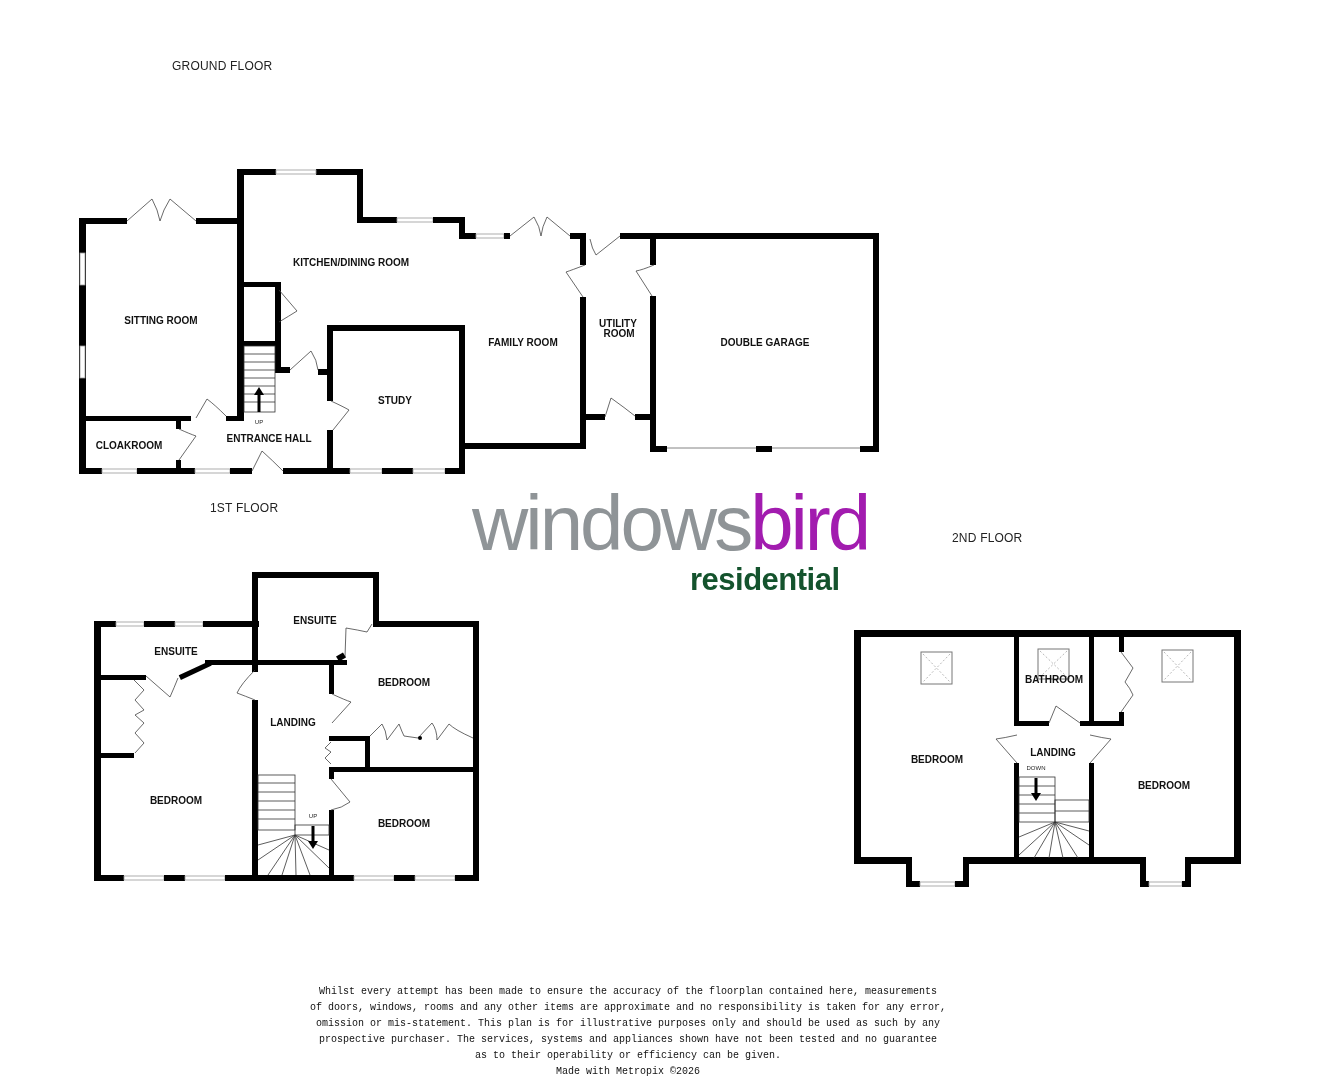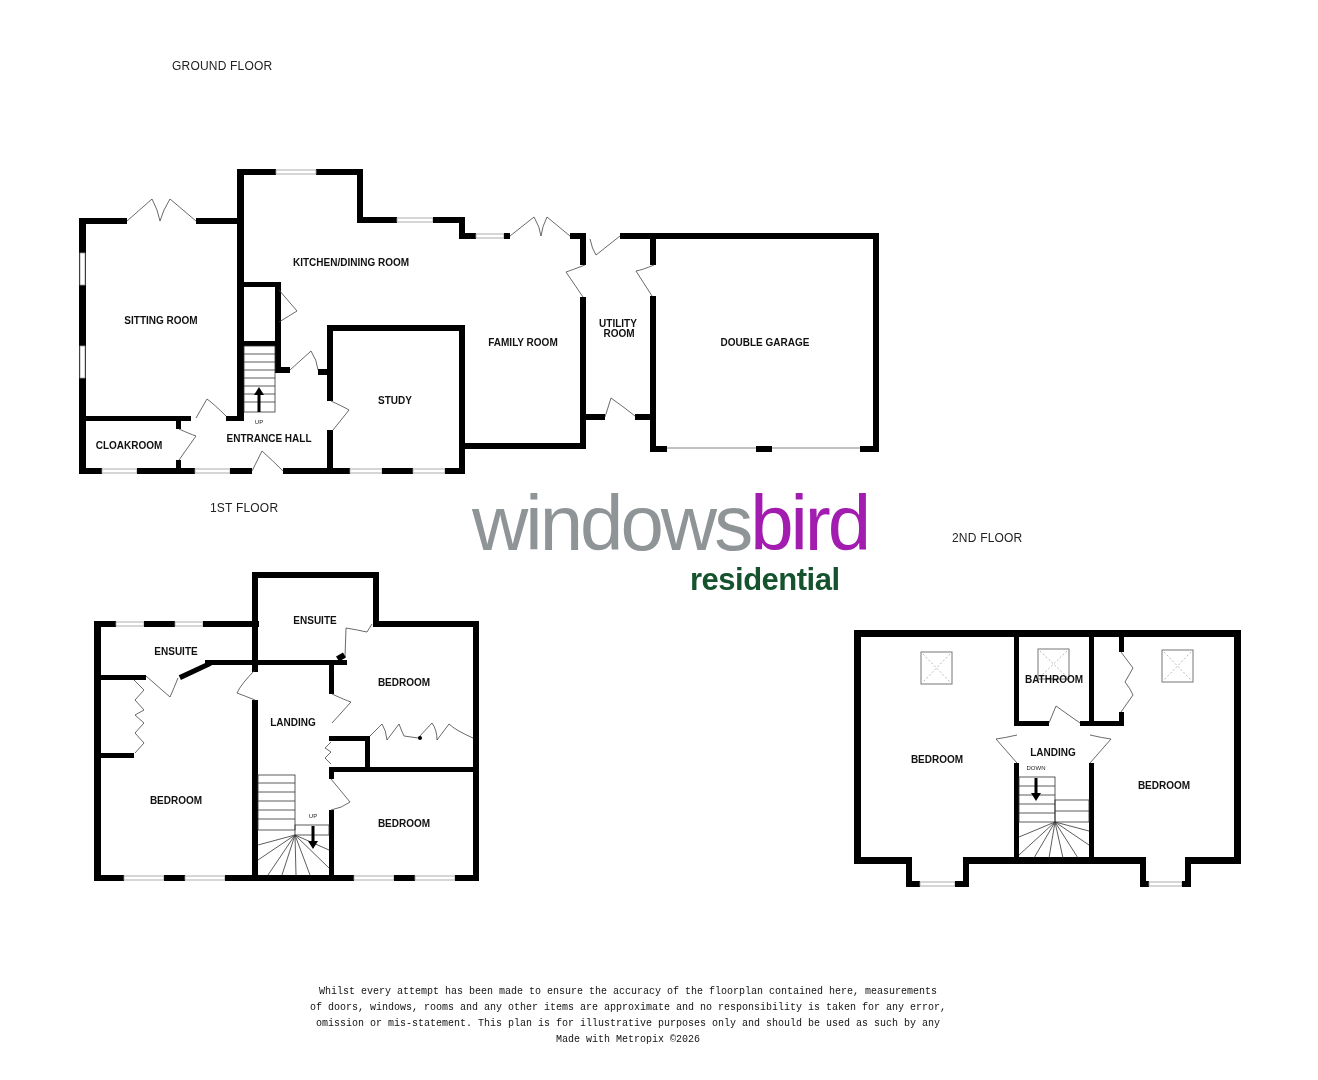--- a/index.html
+++ b/index.html
@@ -292,14 +292,16 @@
 
 <div class="logo">
   <div class="logo-main"><span class="logo-a">windows</span><span class="logo-b">bird</span></div>
   <div class="logo-sub">residential</div>
 </div>
 
 <div class="disclaimer">
   <div>Whilst every attempt has been made to ensure the accuracy of the floorplan contained here, measurements</div>
   <div>of doors, windows, rooms and any other items are approximate and no responsibility is taken for any error,</div>
   <div>omission or mis-statement. This plan is for illustrative purposes only and should be used as such by any</div>
+  <div>prospective purchaser. The services, systems and appliances shown have not been tested and no guarantee</div>
+  <div>as to their operability or efficiency can be given.</div>
   <div>Made with Metropix ©2026</div>
 </div>
 
 </body></html>

